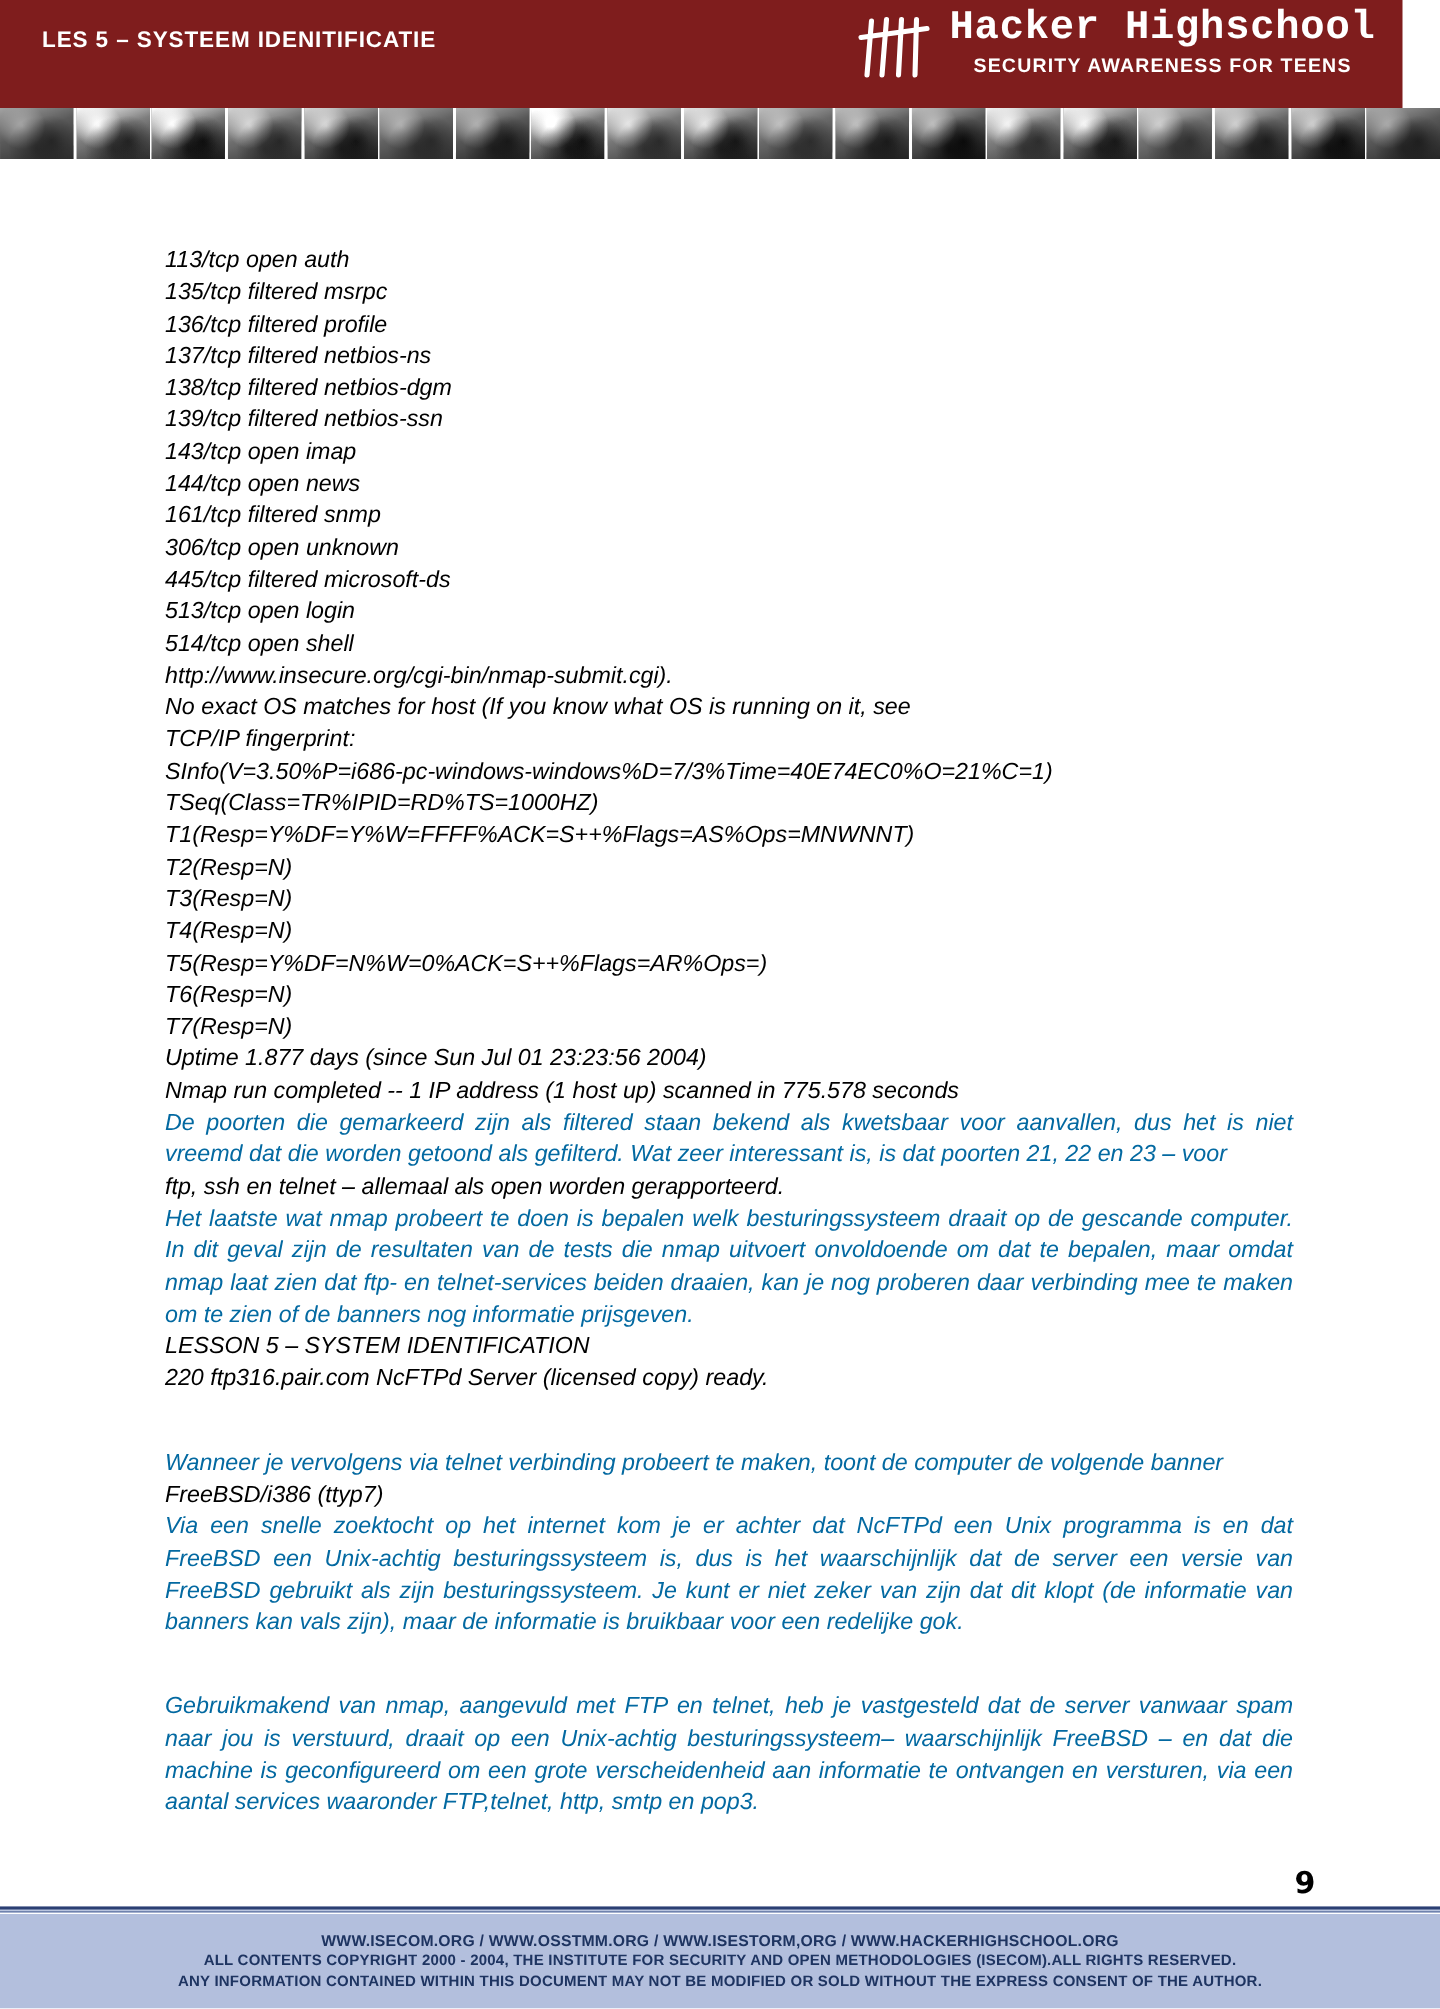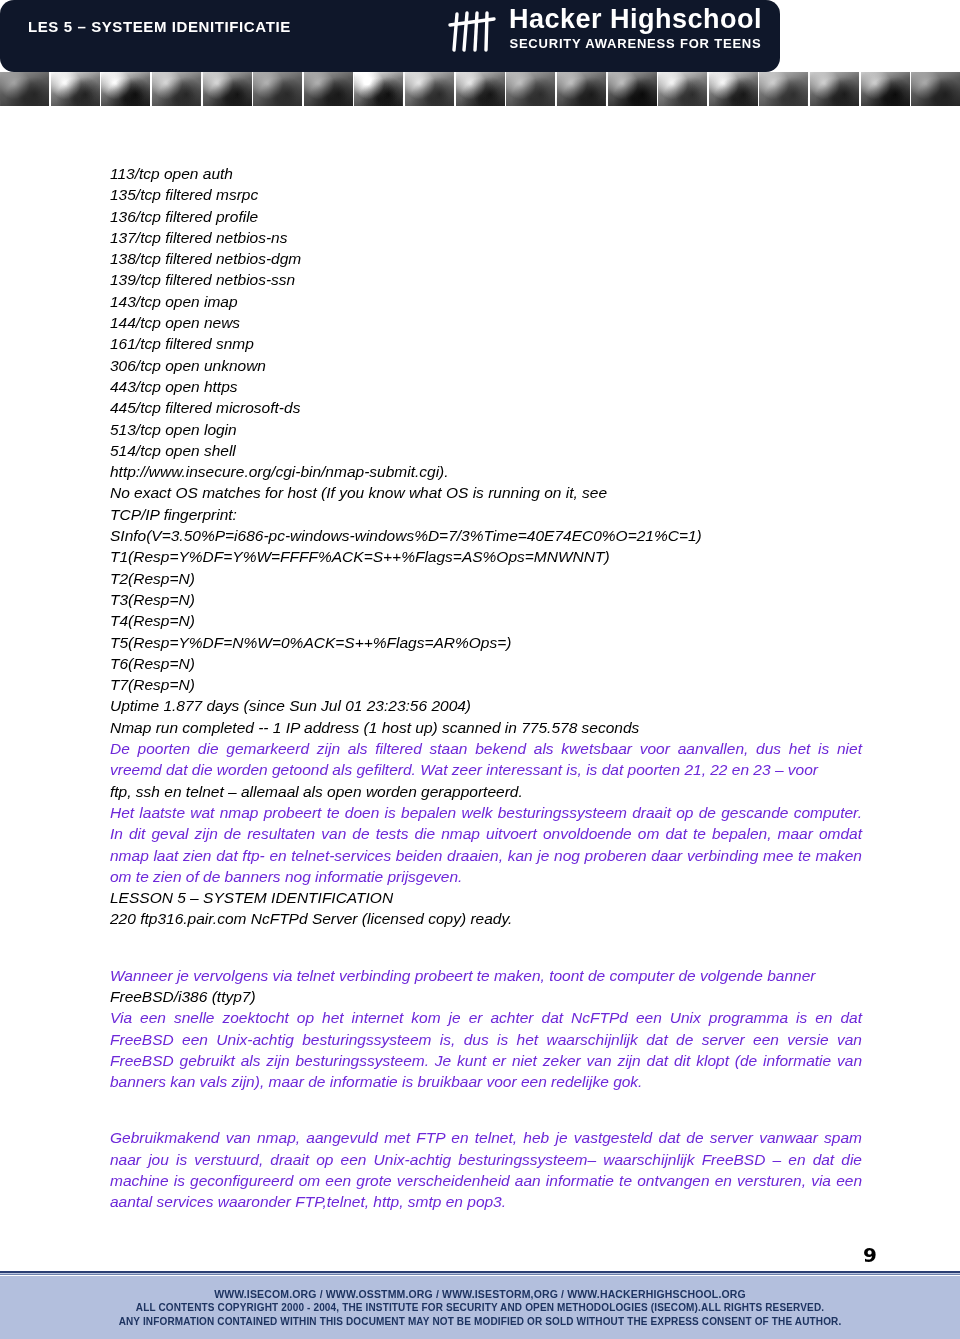--- a/index.html
+++ b/index.html
@@ -12,25 +12,24 @@
     background: #ffffff;
     font-family: "Liberation Sans", sans-serif;
     overflow: hidden;
     position: relative;
   }
 
   
   .header-band {
     position: absolute;
     top: 0; left: 0;
-    width: 780px;
+    width: 935px;
     height: 72px;
-    background: #0f172a;
-    overflow: hidden;
-    border-radius: 14px;
+    background: #7f1d1d;
+    overflow: hidden;
   }
   .header-title {
     position: absolute;
     left: 28px;
     top: 18px;
     color: #ffffff;
     font-size: 15px;
     font-weight: bold;
     letter-spacing: 0.6px;
     white-space: nowrap;
@@ -52,21 +51,21 @@
     display: flex;
     flex-direction: column;
     align-items: stretch;
   }
   .logo-name {
     color: #ffffff;
     font-size: 27px;
     font-weight: bold;
     line-height: 1.0;
     letter-spacing: 0.5px;
-    font-family: Liberation Sans, sans-serif;
+    font-family: Liberation Mono, monospace;
   }
   .logo-tagline {
     color: #ffffff;
     font-size: 13px;
     font-weight: bold;
     letter-spacing: 0.8px;
     margin-top: 3px;
     text-align: center;
   }
 
@@ -116,21 +115,21 @@
   .line {
     font-size: 15.5px;
     line-height: 21.3px;
     color: #000000;
     white-space: pre-wrap;
     word-break: normal;
   }
   .para {
     font-size: 15.5px;
     line-height: 21.3px;
-    color: #6d28d9;
+    color: #0369a1;
     text-align: justify;
     text-justify: inter-word;
     margin: 0;
   }
   .para.last-flush { text-align-last: left; margin-top: 35px; }
 
   
   .page-number {
     position: absolute;
     right: 83px;
@@ -227,28 +226,28 @@
     <div class="line">113/tcp open auth</div>
     <div class="line">135/tcp filtered msrpc</div>
     <div class="line">136/tcp filtered profile</div>
     <div class="line">137/tcp filtered netbios-ns</div>
     <div class="line">138/tcp filtered netbios-dgm</div>
     <div class="line">139/tcp filtered netbios-ssn</div>
     <div class="line">143/tcp open imap</div>
     <div class="line">144/tcp open news</div>
     <div class="line">161/tcp filtered snmp</div>
     <div class="line">306/tcp open unknown</div>
-    <div class="line">443/tcp open https</div>
     <div class="line">445/tcp filtered microsoft-ds</div>
     <div class="line">513/tcp open login</div>
     <div class="line">514/tcp open shell</div>
     <div class="line">http://www.insecure.org/cgi-bin/nmap-submit.cgi).</div>
     <div class="line">No exact OS matches for host (If you know what OS is running on it, see</div>
     <div class="line">TCP/IP fingerprint:</div>
     <div class="line">SInfo(V=3.50%P=i686-pc-windows-windows%D=7/3%Time=40E74EC0%O=21%C=1)</div>
+    <div class="line">TSeq(Class=TR%IPID=RD%TS=1000HZ)</div>
     <div class="line">T1(Resp=Y%DF=Y%W=FFFF%ACK=S++%Flags=AS%Ops=MNWNNT)</div>
     <div class="line">T2(Resp=N)</div>
     <div class="line">T3(Resp=N)</div>
     <div class="line">T4(Resp=N)</div>
     <div class="line">T5(Resp=Y%DF=N%W=0%ACK=S++%Flags=AR%Ops=)</div>
     <div class="line">T6(Resp=N)</div>
     <div class="line">T7(Resp=N)</div>
     <div class="line">Uptime 1.877 days (since Sun Jul 01 23:23:56 2004)</div>
     <div class="line">Nmap run completed -- 1 IP address (1 host up) scanned in 775.578 seconds</div>
   </div>

